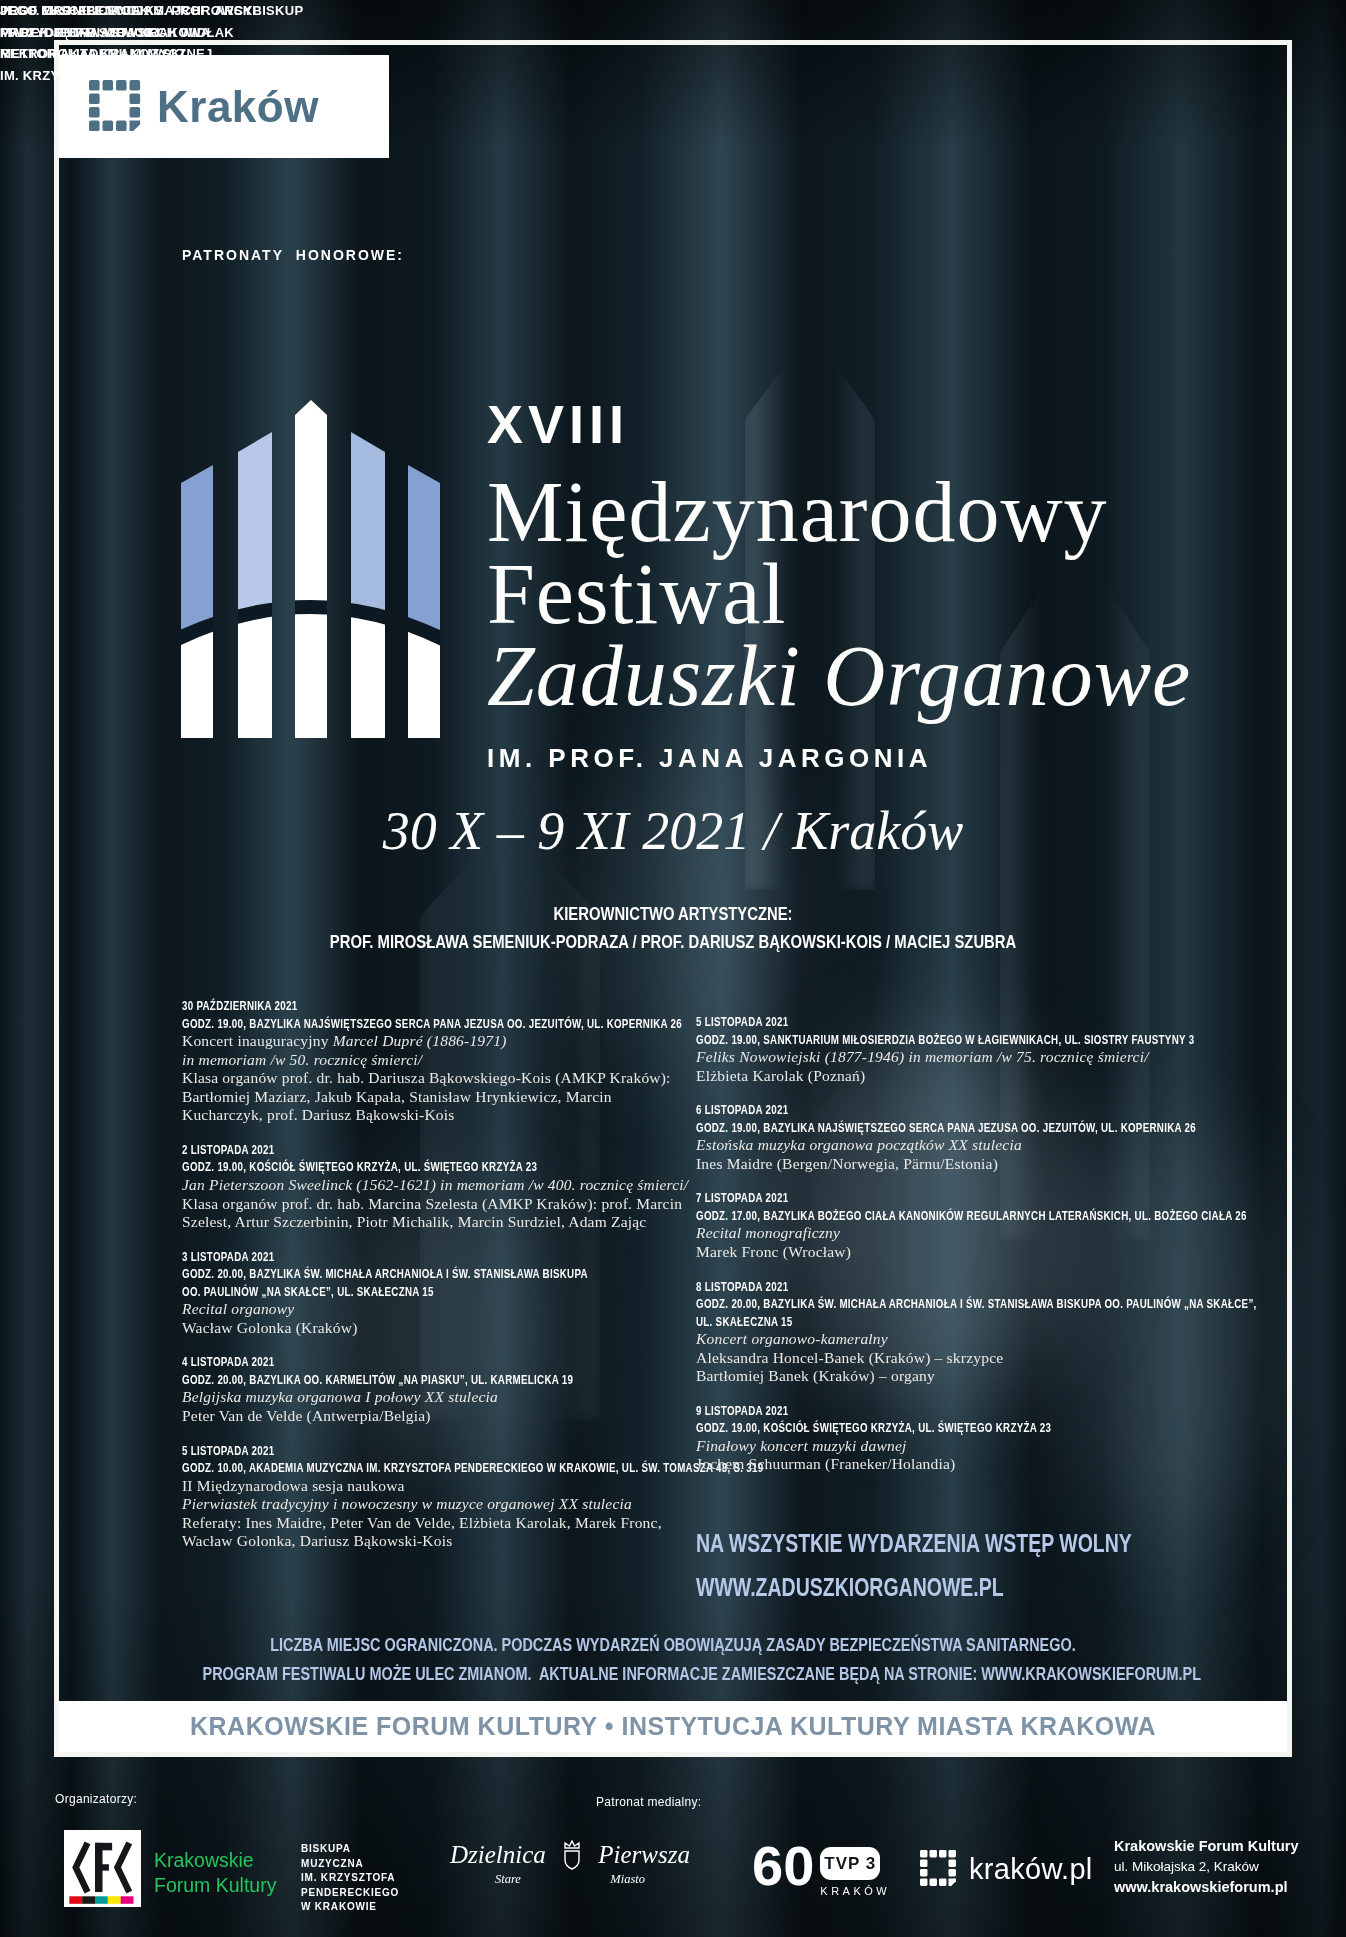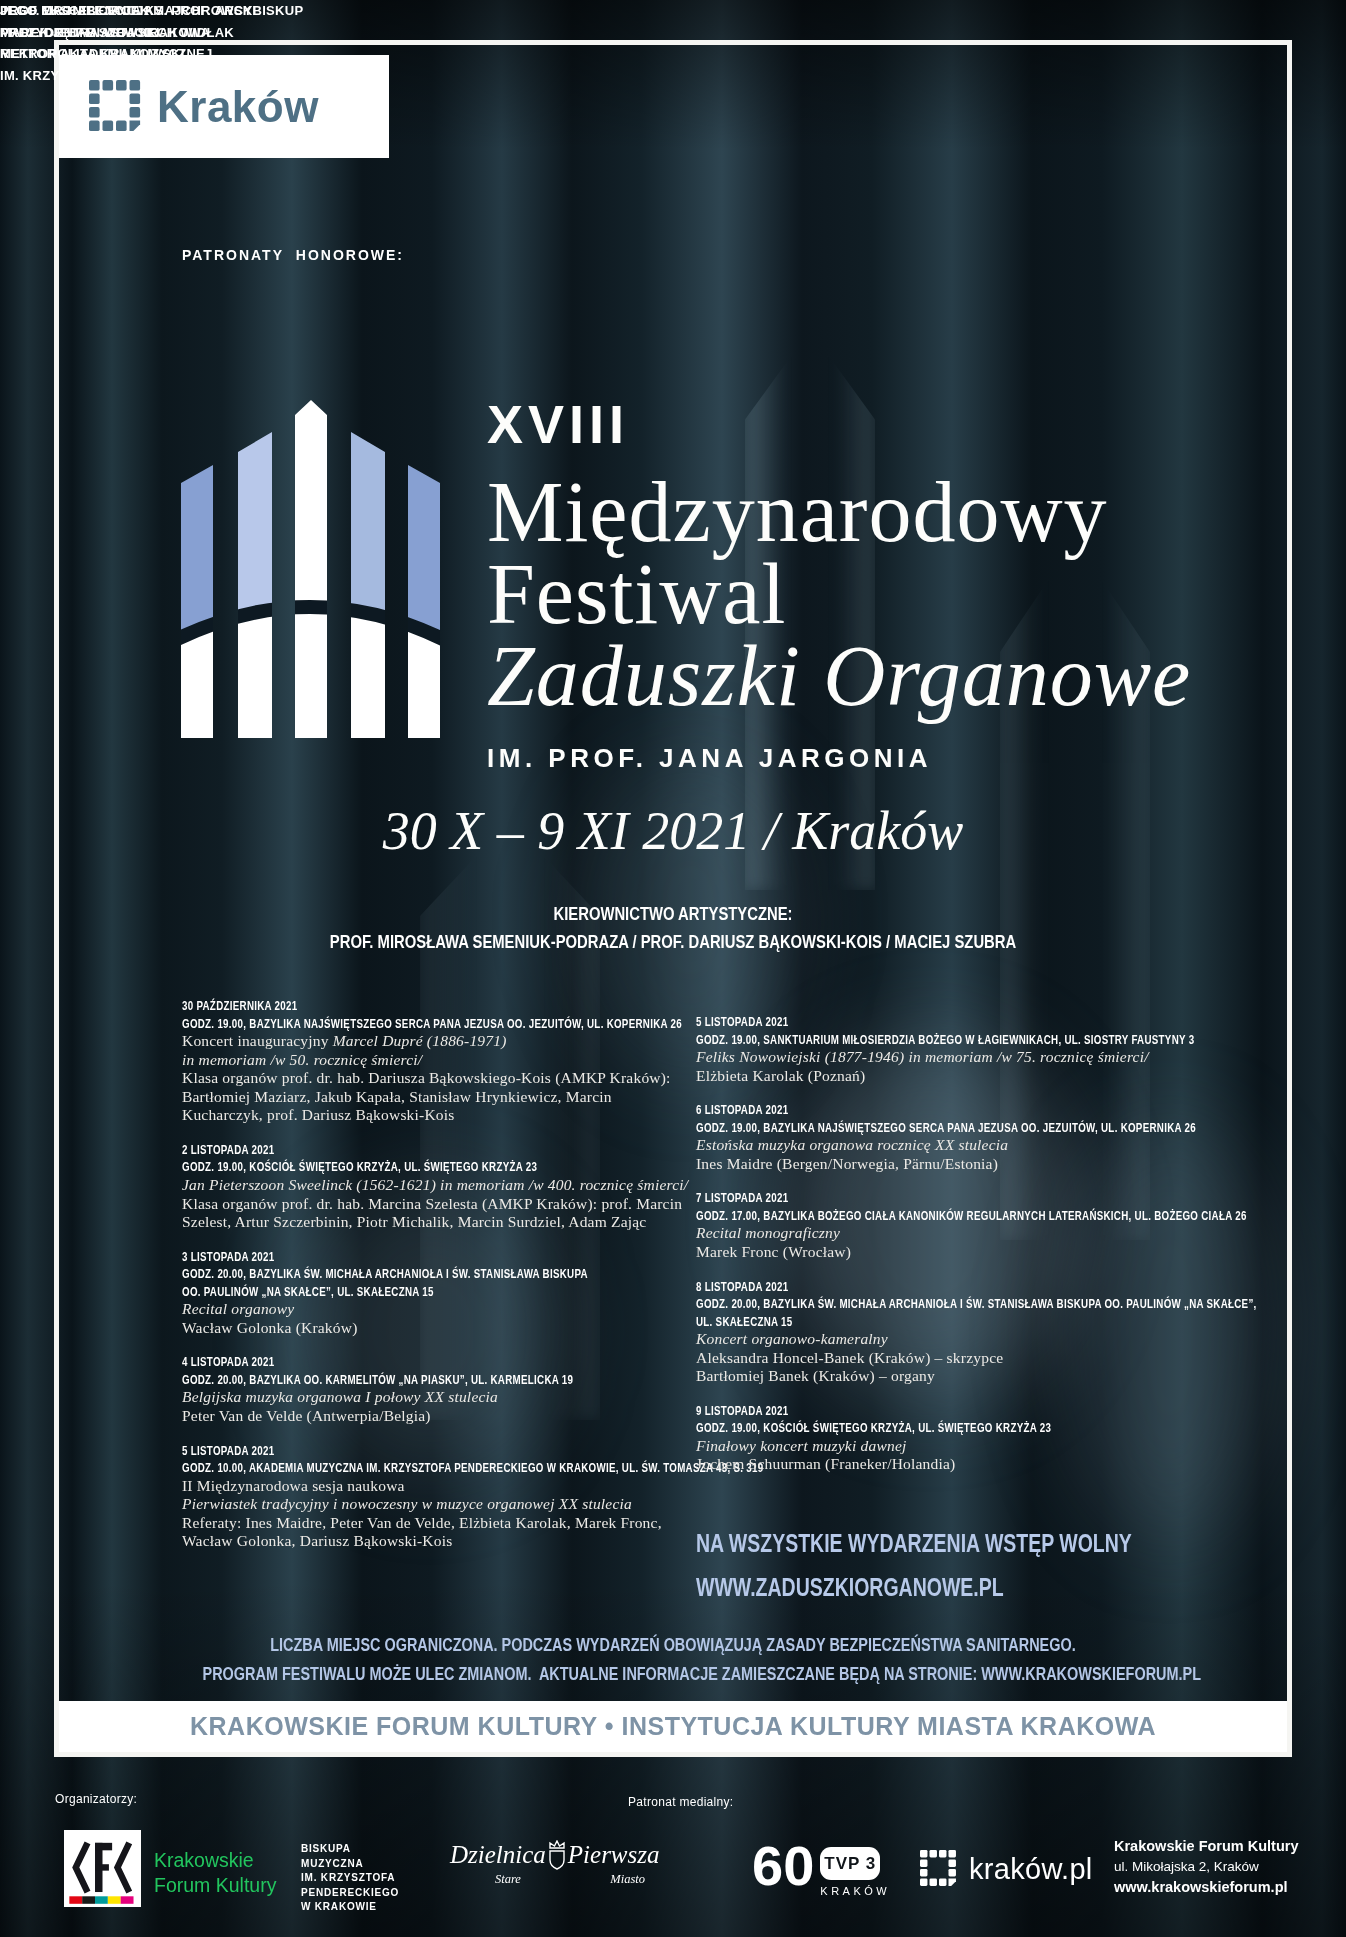--- a/index.html
+++ b/index.html
@@ -84,31 +84,31 @@
     font-weight:bold; font-size:19px; }
   .nt-line{ transform:scaleX(.76); white-space:nowrap; line-height:29px; }
 
   
   .band{ position:absolute; left:59px; top:1701px; width:1228px; height:51px; background:#fff;
     display:flex; align-items:center; justify-content:center; }
   .band-text{ color:#7e93a6; font-weight:bold; font-size:25px; letter-spacing:.5px; }
 
   
   .org-label{ position:absolute; left:55px; top:1792px; color:#fff; font-size:12px; letter-spacing:.3px; }
-  .media-label{ position:absolute; left:628px; top:1795px; color:#fff; font-size:12px; letter-spacing:.3px; }
+  .media-label{ position:absolute; left:596px; top:1795px; color:#fff; font-size:12px; letter-spacing:.3px; }
 
   .kfk-logo{ position:absolute; left:64px; top:1830px; }
   .kfk-name{ position:absolute; left:154px; top:1848px; color:#22c55e; font-size:19.5px; line-height:25px; }
 
   .academy{ position:absolute; left:301px; top:1842px; color:#fff; font-weight:bold; font-size:10px;
     line-height:14.5px; letter-spacing:.8px; }
 
   .district{ position:absolute; left:450px; top:1840px; width:240px; color:#fff; text-align:center;
     font-family:"Liberation Serif",serif; }
-  .district .row1{ display:flex; align-items:center; justify-content:flex-start; gap:1px; }
+  .district .row1{ display:flex; align-items:center; justify-content:space-between; gap:1px; }
   .district .script{ font-style:italic; font-size:25px; }
   .district .row2{ display:flex; justify-content:space-between; width:150px; margin:2px auto 0;
     font-style:italic; font-size:12.5px; }
 
   .tvp{ position:absolute; left:752px; top:1838px; display:flex; }
   .tvp-sixty{ color:#fff; font-weight:bold; font-size:56px; line-height:56px; }
   .tvp-col{ margin-left:6px; margin-top:9px; }
   .tvp-box{ width:60px; height:33px; background:#fff; border-radius:11px; display:flex; align-items:center;
     justify-content:center; color:#10151a; font-weight:bold; font-size:17px; letter-spacing:1px; }
   .tvp-city{ margin-top:5px; color:#fff; font-size:11px; letter-spacing:3.5px; text-align:center; width:60px; }
@@ -248,21 +248,21 @@
   <div class="events" id="events-right">
       <div class="event">
         <div class="ev-date">5 LISTOPADA 2021</div>
         <div class="ev-venue">GODZ. 19.00, SANKTUARIUM MIŁOSIERDZIA BOŻEGO W ŁAGIEWNIKACH, UL. SIOSTRY FAUSTYNY 3</div>
         <div class="ev-line"><span class="it">Feliks Nowowiejski (1877-1946) in memoriam /w 75. rocznicę śmierci/</span></div>
         <div class="ev-line"><span>Elżbieta Karolak (Poznań)</span></div>
       </div>
       <div class="event">
         <div class="ev-date">6 LISTOPADA 2021</div>
         <div class="ev-venue">GODZ. 19.00, BAZYLIKA NAJŚWIĘTSZEGO SERCA PANA JEZUSA OO. JEZUITÓW, UL. KOPERNIKA 26</div>
-        <div class="ev-line"><span class="it">Estońska muzyka organowa rocznicę XX stulecia</span></div>
+        <div class="ev-line"><span class="it">Estońska muzyka organowa początków XX stulecia</span></div>
         <div class="ev-line"><span>Ines Maidre (Bergen/Norwegia, Pärnu/Estonia)</span></div>
       </div>
       <div class="event">
         <div class="ev-date">7 LISTOPADA 2021</div>
         <div class="ev-venue">GODZ. 17.00, BAZYLIKA BOŻEGO CIAŁA KANONIKÓW REGULARNYCH LATERAŃSKICH, UL. BOŻEGO CIAŁA 26</div>
         <div class="ev-line"><span class="it">Recital monograficzny</span></div>
         <div class="ev-line"><span>Marek Fronc (Wrocław)</span></div>
       </div>
       <div class="event">
         <div class="ev-date">8 LISTOPADA 2021</div>

